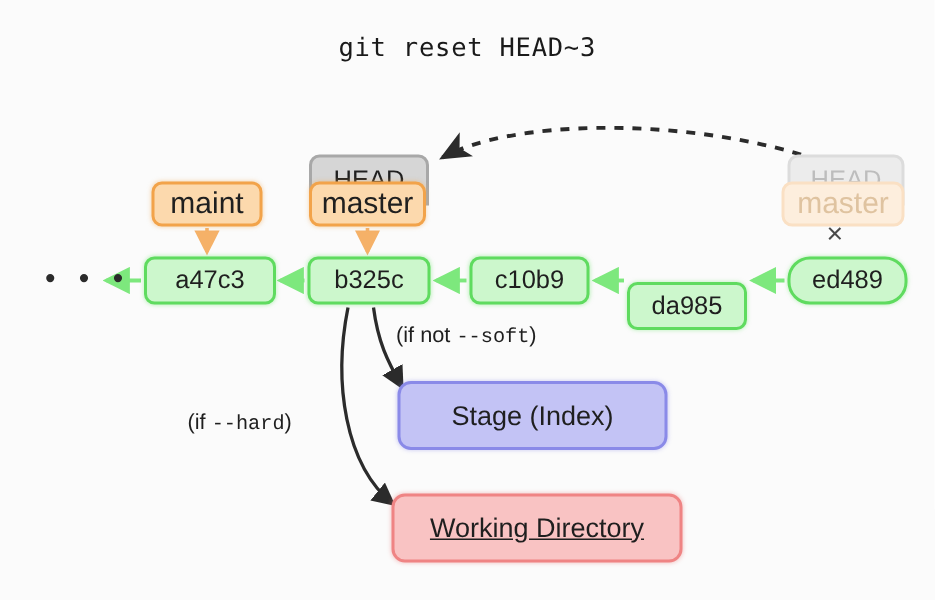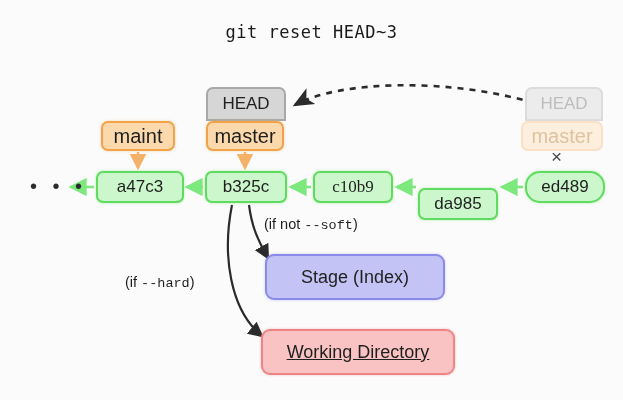--- a/index.html
+++ b/index.html
@@ -59,20 +59,21 @@
     font-size: 20px;
     box-shadow: 0 0 3px rgba(240, 175, 100, .5);
   }
 
   .head {
     height: 34px;
     border: 2px solid #a8a8a8;
     background: #d6d6d6;
     border-radius: 7px 7px 0 0;
     font-size: 17px;
+    margin-top: 16px;
   }
 
   
   .faded.head {
     border-color: #dcdcdc;
     background: #ececec;
     color: #bdbdbd;
     box-shadow: none;
   }
   .faded.ref {
@@ -206,21 +207,21 @@
   </div>
 
   <div id="ellipsis">• • •</div>
 
   <div class="node commit" style="left:96px; top:171px; width:88px;text-align:center;">
     <span>a47c3</span>
   </div>
   <div class="node commit" style="left:205px; top:171px; width:82px;">
     <span>b325c</span>
   </div>
-  <div class="node commit" style="left:313px; top:171px; width:80px;font-family:Liberation Serif, serif;">
+  <div class="node commit" style="left:313px; top:171px; width:80px;">
     <span>c10b9</span>
   </div>
   <div class="node commit" style="left:418px; top:163px; width:80px;margin-top:25px;">
     <span>da985</span>
   </div>
   <div class="node commit" style="left:525px; top:171px; width:80px;border-radius:15px;">
     <span>ed489</span>
   </div>
 
   <div class="node stage" style="left:265px; top:254px; width:180px;text-align:right;">

